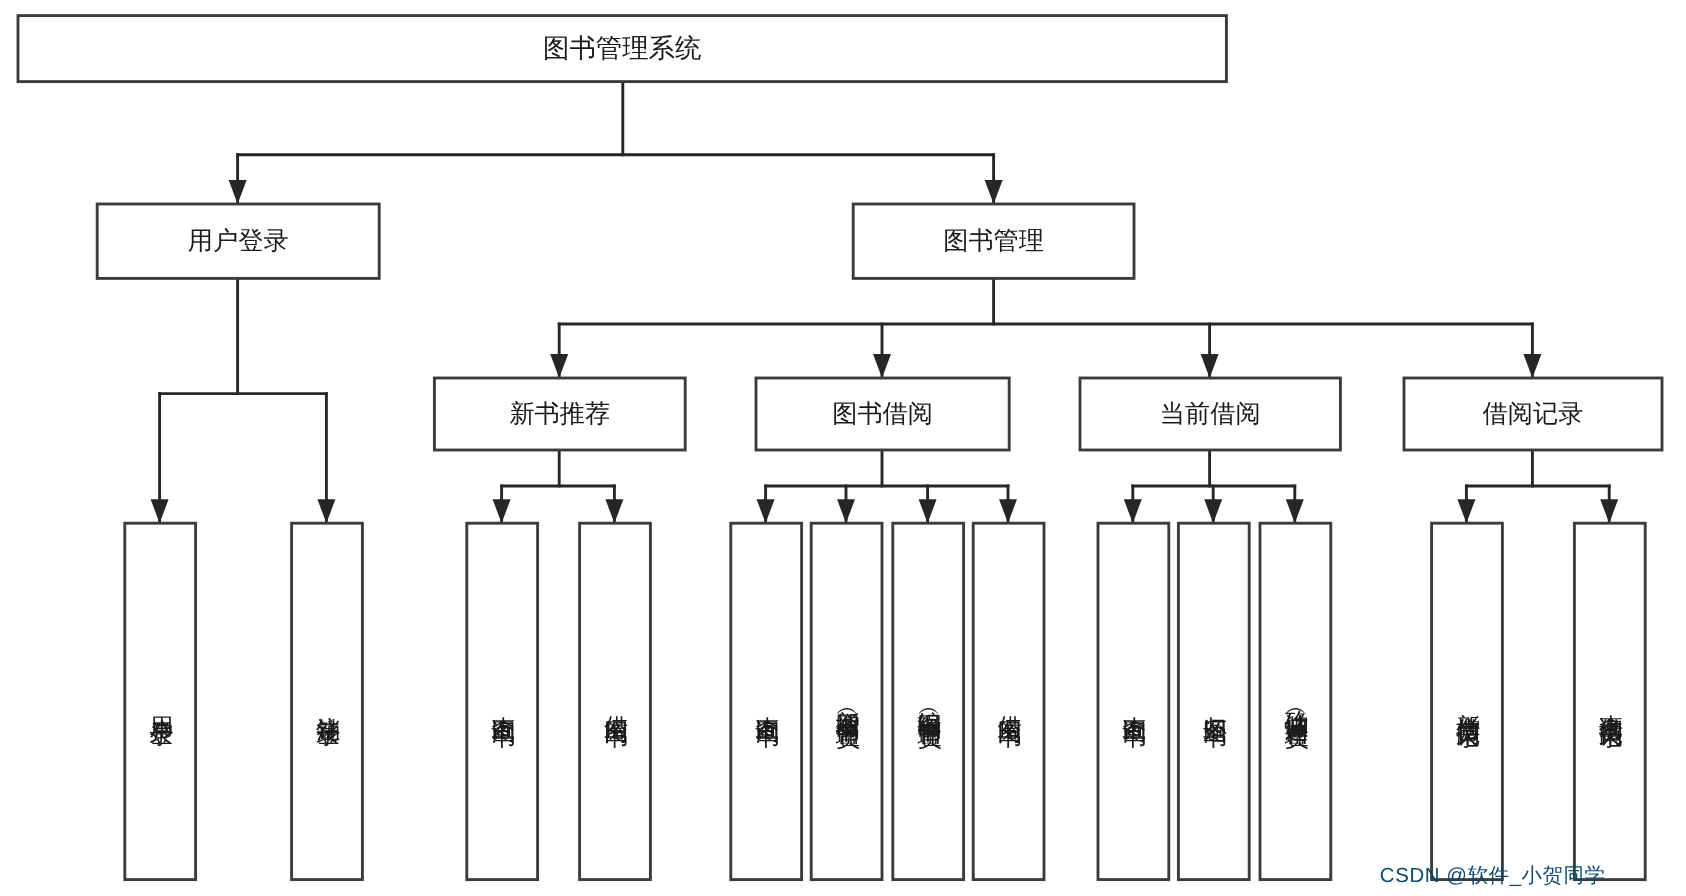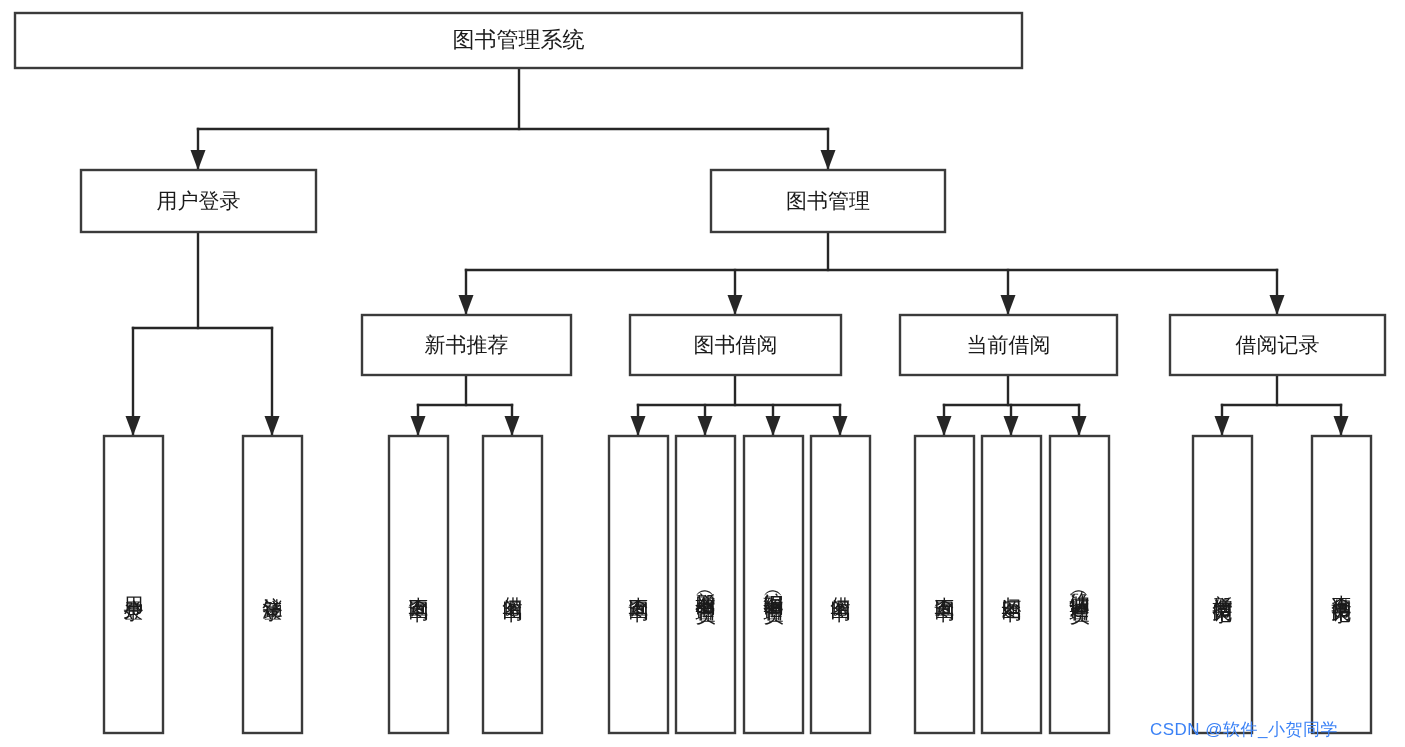--- a/index.html
+++ b/index.html
@@ -66,21 +66,21 @@
     color: #1a1a1a;
     text-align: center;
     pointer-events: none;
   }
   #watermark {
     position: absolute;
     right: 8px;
     bottom: 6px;
     font-family: "Liberation Sans", "DejaVu Sans", sans-serif;
     font-size: 17px;
-    color: #3b82f6;
+    color: #0c4a6e;
     letter-spacing: 0.5px;
     white-space: nowrap;
   }
 </style>
 </head>
 <body>
 
 <div id="diagram-root">
 
   <svg id="diagram-svg" viewBox="0 0 1405 747">

